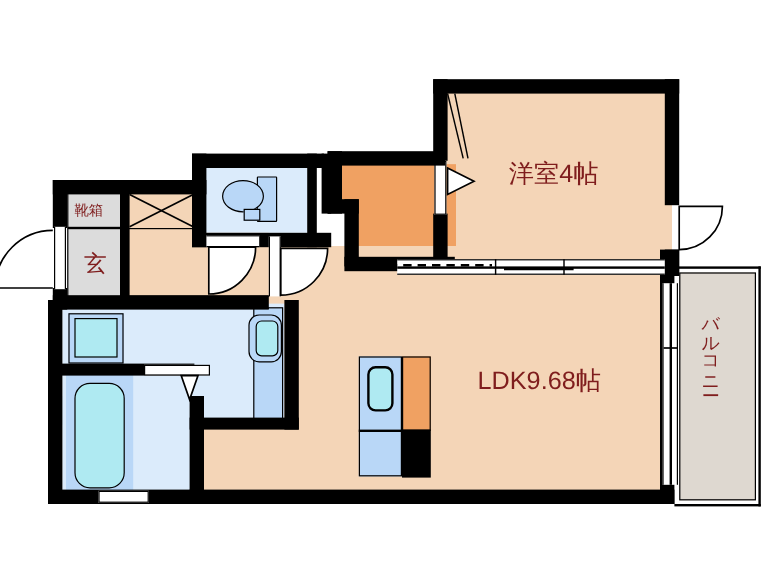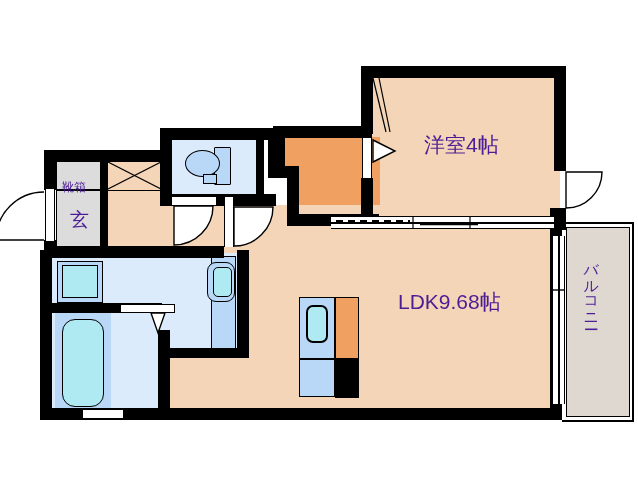--- a/index.html
+++ b/index.html
@@ -13,25 +13,25 @@
   .closet{background:#F0A162;}
   .wet{background:#DBEBFB;}
   .fix{background:#B9D7F7;}
   .basin{background:#AFEAF2;}
   .genkan{background:#DCDCDC;}
   .balc{background:#DED8D0;}
   .white{background:#ffffff;}
   .ln{background:#000000;}
   .olined{border:1px solid #000;}
   
-  .label{position:absolute;color:#4c1d95;white-space:nowrap;}
+  .label{position:absolute;color:#7f1d1d;white-space:nowrap;}
   .lbl-room{font-size:21px;letter-spacing:0px;}
   .lbl-ldk{font-size:21px;letter-spacing:0px;}
   .lbl-wcl{font-size:22px;letter-spacing:1px;}
-  .lbl-sm{font-size:12px;margin-top:12px;}
+  .lbl-sm{font-size:12px;}
   .lbl-gen{font-size:19px;}
   .lbl-vert{font-size:15px;writing-mode:vertical-rl;text-orientation:upright;line-height:1.08;}
   svg{position:absolute;left:0;top:0;overflow:visible;}
 </style>
 </head>
 <body>
 
 <div id="plan">
 
   <div class="abs room" style="left:363px;top:68px;width:197px;height:158px;"></div>
@@ -193,21 +193,21 @@
     </g>
 
     <g stroke="#000" stroke-width="1.4" fill="none">
       <line x1="553" y1="290" x2="565" y2="290"></line>
     </g>
   </svg>
 
   <div class="label lbl-room" style="left:424px;top:131px;">洋室4帖</div>
 
 
-  <div class="label lbl-ldk" style="left:398px;top:288px;text-align:right;">LDK9.68帖</div>
+  <div class="label lbl-ldk" style="left:398px;top:303px;text-align:right;">LDK9.68帖</div>
 
   <div class="label lbl-sm" style="left:62px;top:167px;">靴箱</div>
 
   <div class="label lbl-gen" style="left:70px;top:207px;">玄</div>
 
   <div class="label lbl-vert" style="left:583px;top:253px;">バルコニー</div>
 
 </div>
 
 </body></html>

